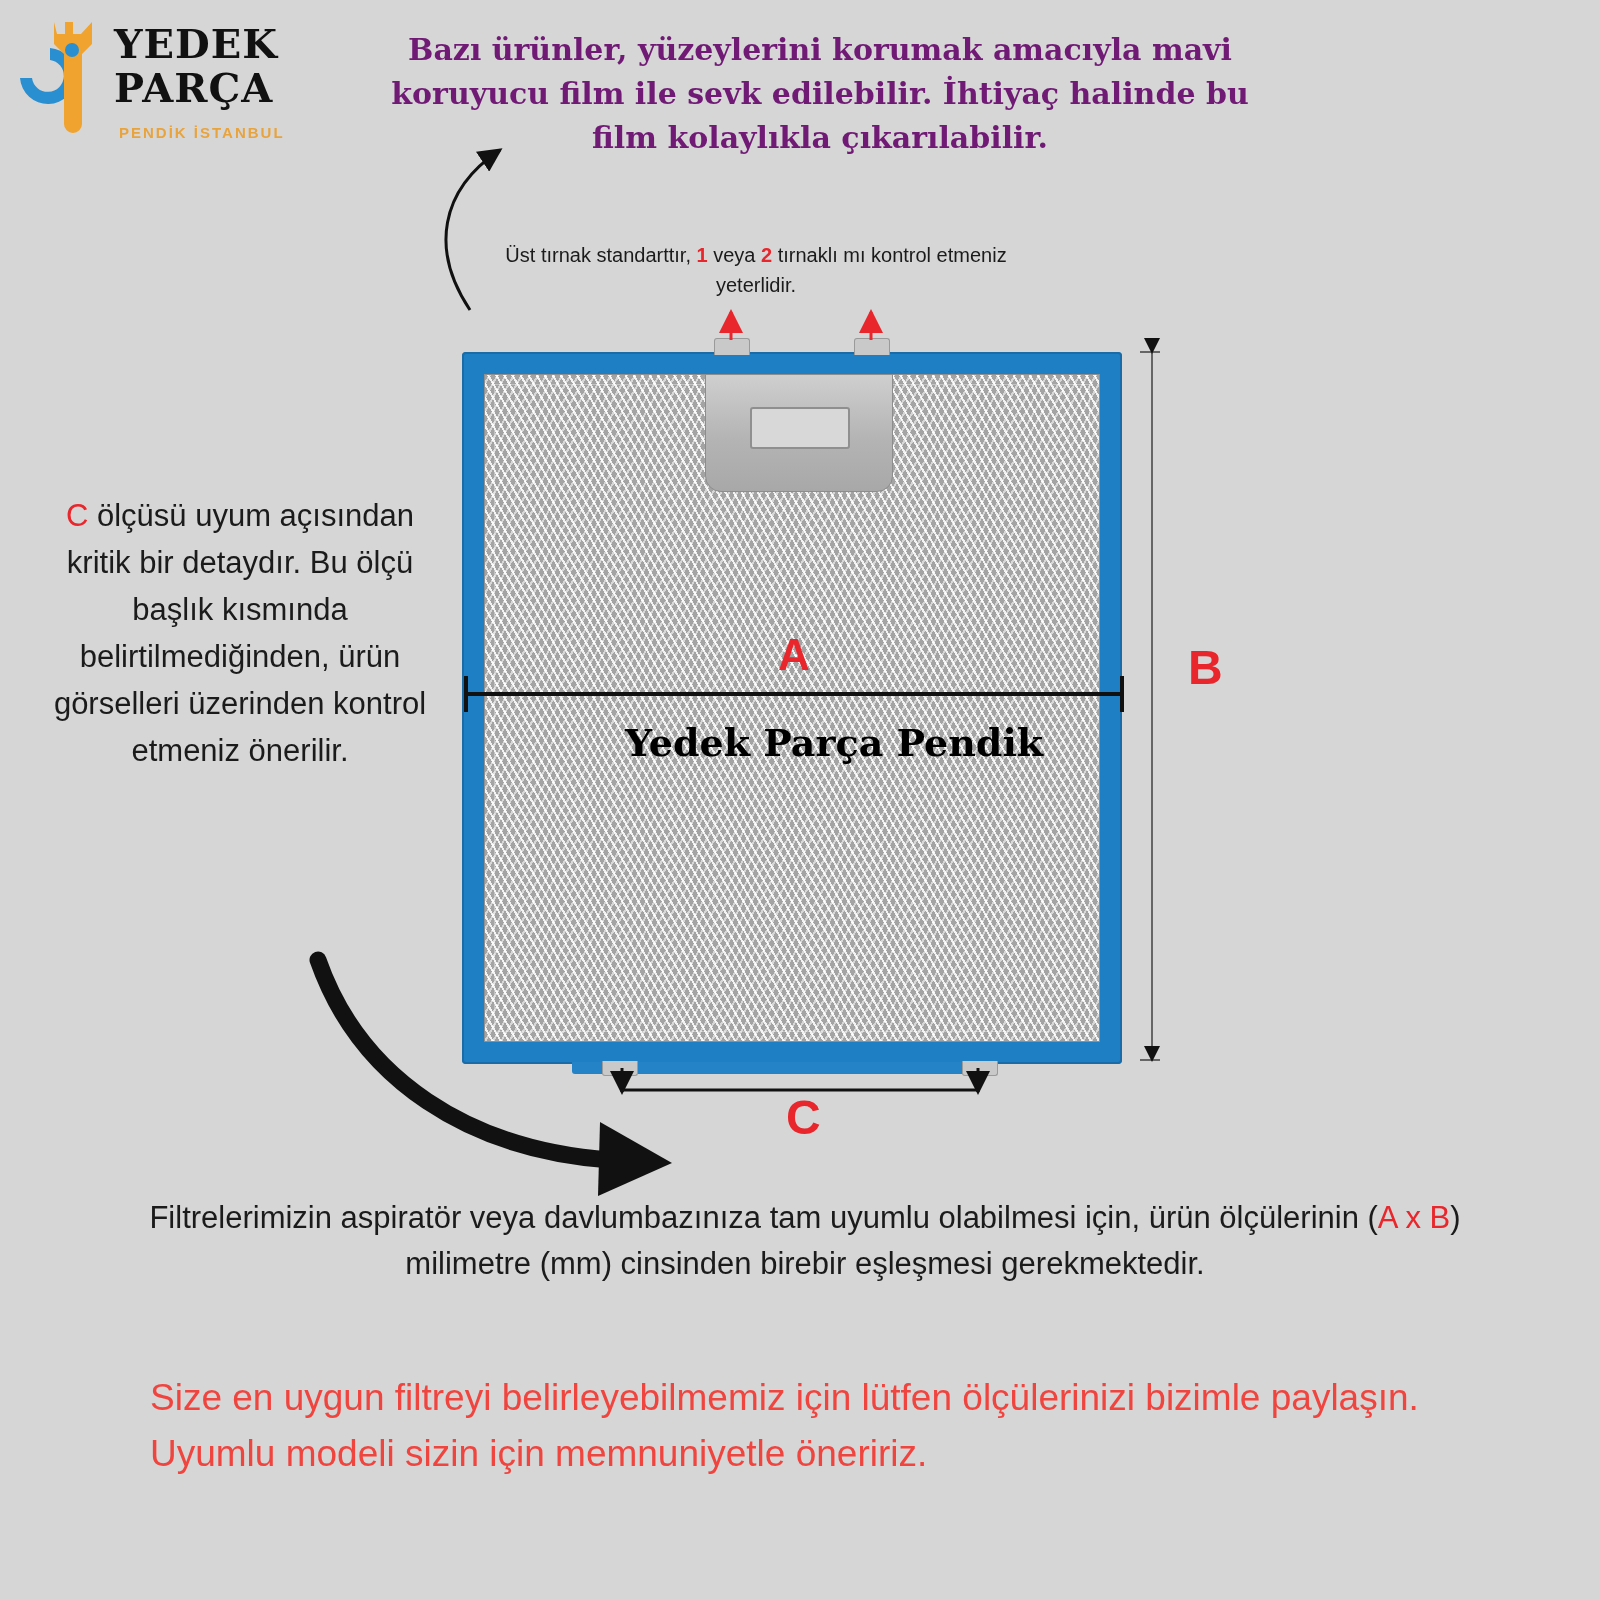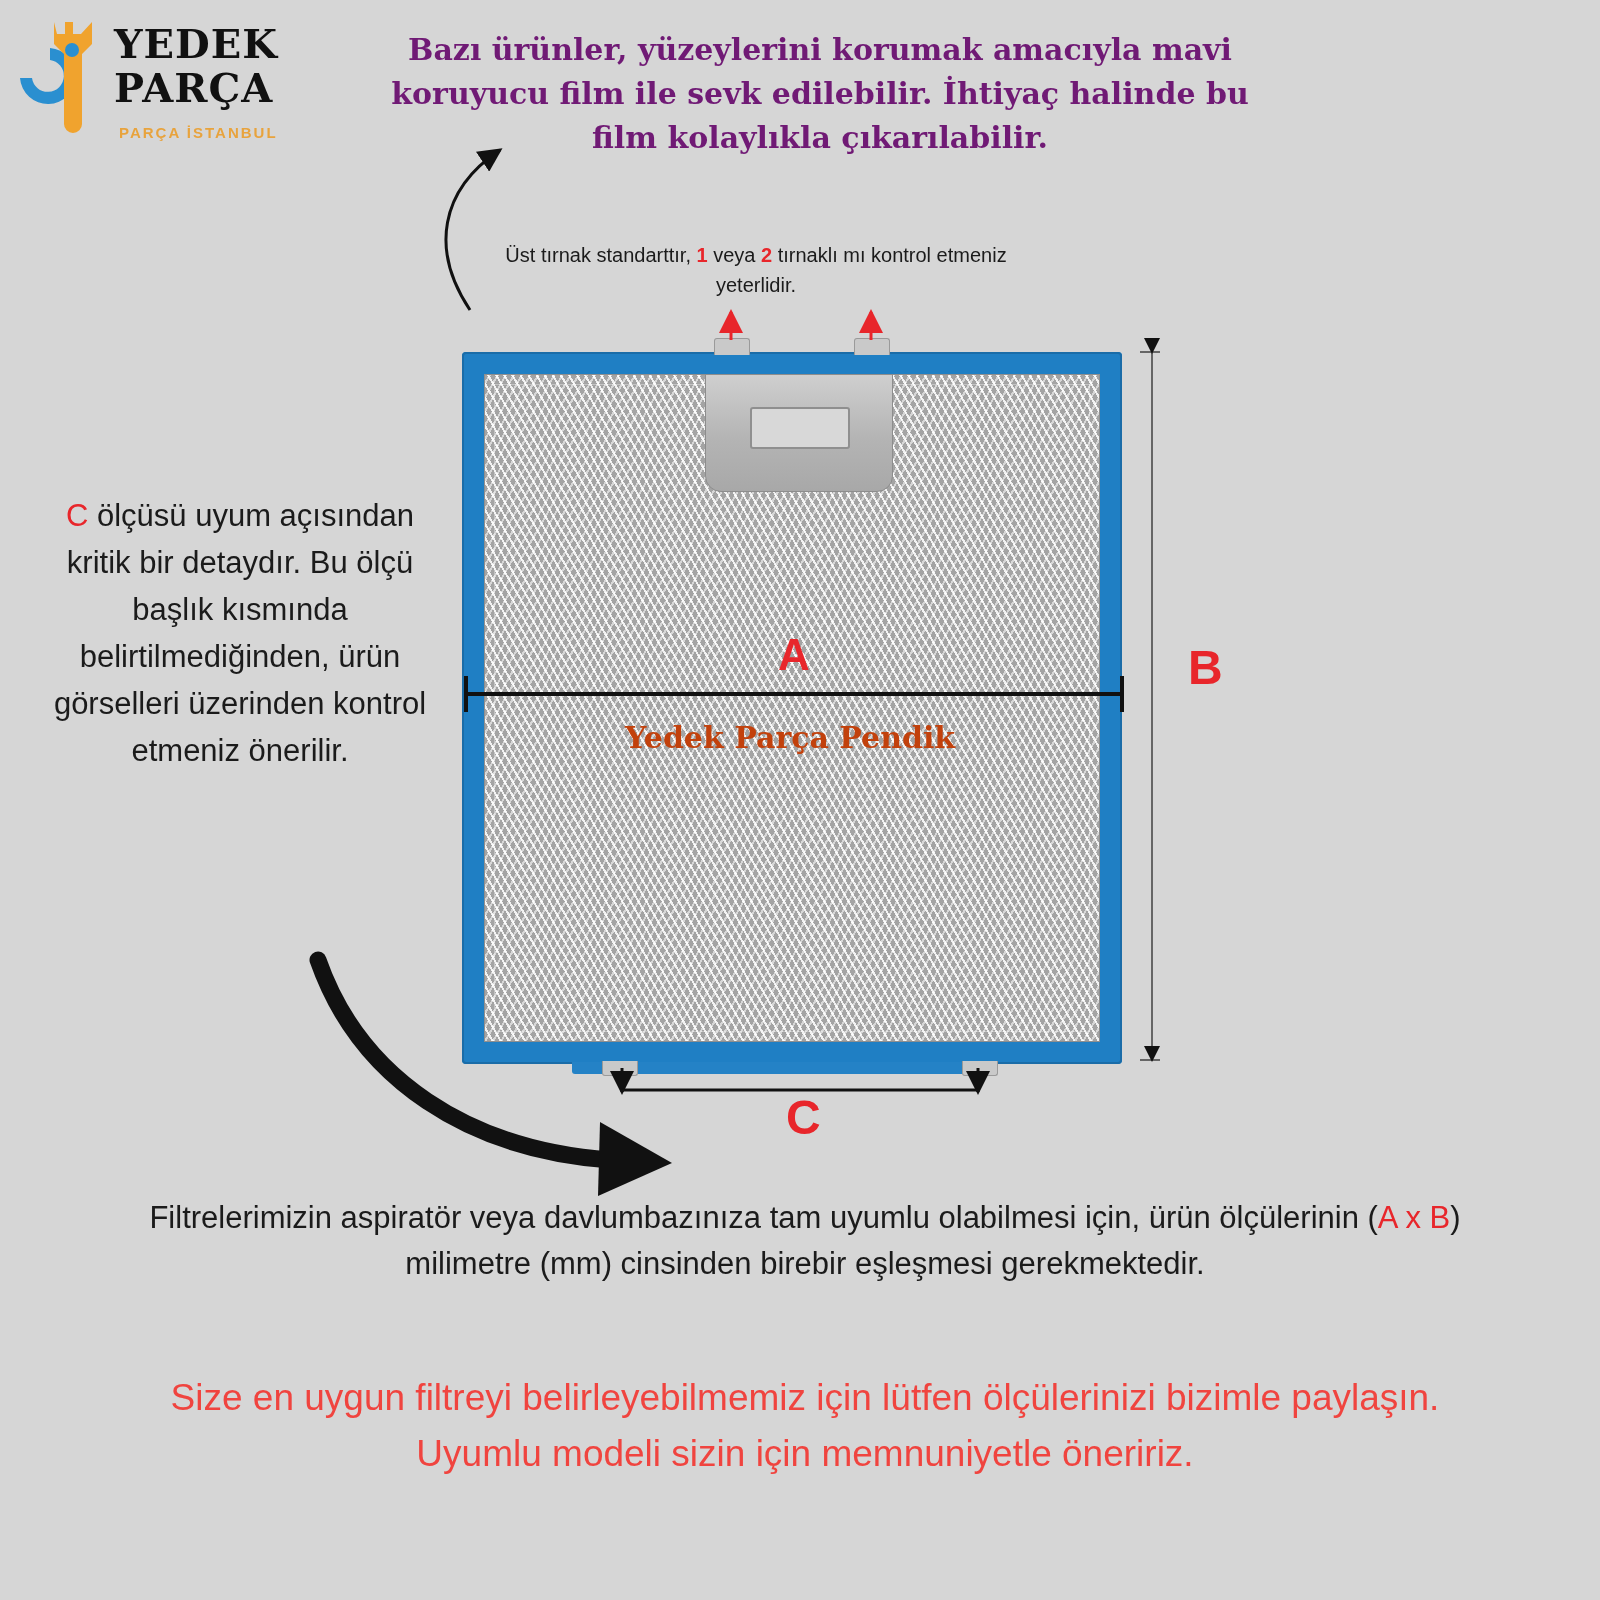--- a/index.html
+++ b/index.html
@@ -195,22 +195,22 @@
     font-weight: bold;
     font-size: 48px;
     color: #e8262b;
   }
   .watermark {
     position: absolute;
     left: 625px;
     top: 720px;
     font-family: "DejaVu Serif", serif;
     font-weight: bold;
-    font-size: 30px;
-    color: #c2410c;
+    font-size: 38px;
+    color: #000000;
     white-space: nowrap;
   }
 
   
   .left-note {
     position: absolute;
     left: 40px;
     top: 492px;
     width: 400px;
     text-align: center;
@@ -231,21 +231,20 @@
     font-family: Liberation Sans, sans-serif;
     font-size: 31px;
     line-height: 46px;
     color: #1b1b1b;
   }
   .cta {
     position: absolute;
     left: 150px;
     top: 1370px;
     width: 1310px;
-    text-align: center;
     font-family: "Liberation Sans", sans-serif;
     font-size: 37px;
     line-height: 56px;
     color: #f0443f;
   }
 
   svg.overlay {
     position: absolute;
     left: 0; top: 0;
     width: 1600px;
@@ -261,21 +260,21 @@
   <div class="logo">
     <svg class="logo-mark" viewBox="0 0 100 120">
       <path d="M6 62 a28 28 0 1 0 30 -30 l0 12 a16 16 0 1 1 -18 18 z" fill="#2a8fd0"></path>
       <path d="M40 6 l0 22 l10 10 l0 70 a9 9 0 0 0 18 0 l0 -70 l10 -10 l0 -22 l-11 12 l-8 0 l0 -12 l-8 0 l0 12 l-8 0 z" fill="#f0a32e"></path>
       <circle cx="58" cy="34" r="7" fill="#2a8fd0"></circle>
     </svg>
     <div class="logo-text">
       <div>YEDEK</div>
       <div>PARÇA</div>
     </div>
-    <div class="logo-sub">PARÇA İSTANBUL</div>
+    <div class="logo-sub">PENDİK İSTANBUL</div>
   </div>
 
   <div class="headline">Bazı ürünler, yüzeylerini korumak amacıyla mavi koruyucu film ile sevk edilebilir. İhtiyaç halinde bu film kolaylıkla çıkarılabilir.</div>
 
   <div class="top-note">
     <span>Üst tırnak standarttır, </span><span class="num-red">1</span><span> veya </span><span class="num-red">2</span><span> tırnaklı mı kontrol etmeniz yeterlidir.</span>
   </div>
 
   <div class="left-note">
     <span class="c-red">C</span><span> ölçüsü uyum açısından kritik bir detaydır. Bu ölçü başlık kısmında belirtilmediğinden, ürün görselleri üzerinden kontrol etmeniz önerilir.</span>

